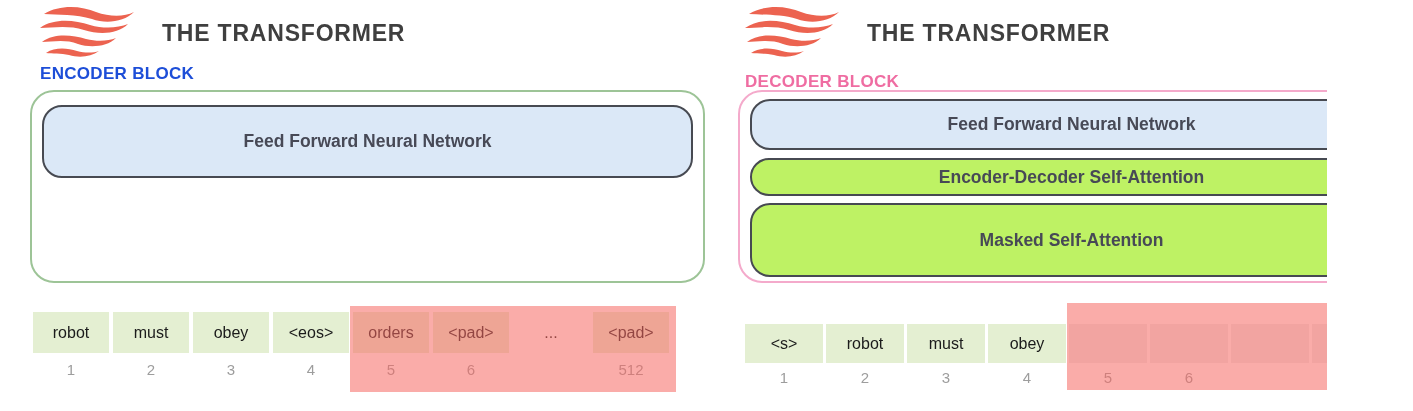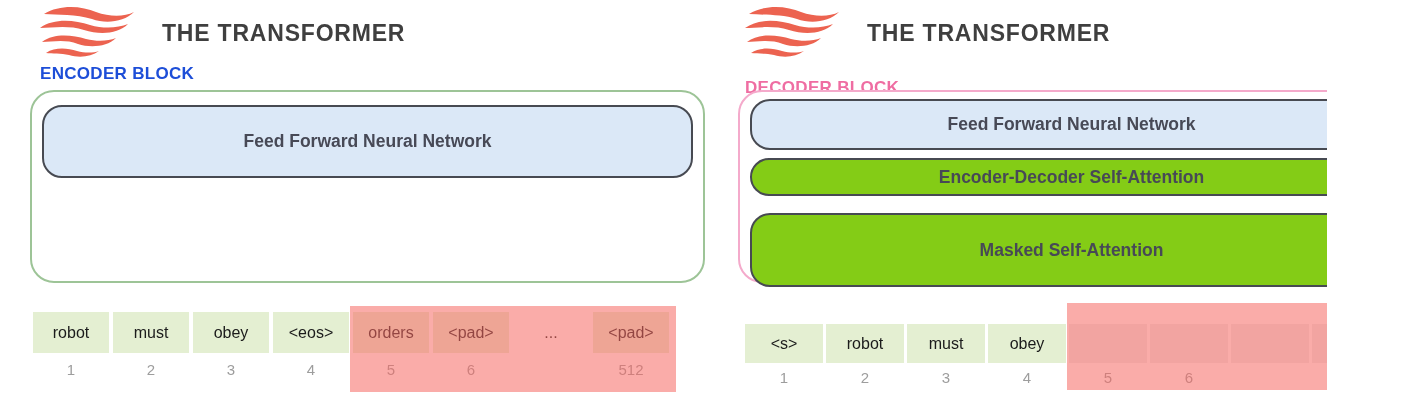--- a/index.html
+++ b/index.html
@@ -19,21 +19,21 @@
   
   .block-container { position:absolute; width:675px; height:193px; border-radius:24px; background:#fff; }
   .block-container.encoder { left:30px; top:90px; border:2px solid #9dc497; }
   .block-container.decoder { left:738px; top:90px; width:667px; border:2px solid #f4aacb; }
 
   
   .layer-box { position:absolute; left:10px; border:2.5px solid #474a52; border-radius:20px;
                display:flex; align-items:center; justify-content:center;
                font-size:17.5px; font-weight:700; color:#474956; }
   .layer-box.blue   { background:#dbe8f7; }
-  .layer-box.orange { background:#84cc16; }
+  .layer-box.orange { background:#bef264; }
   .encoder .layer-box { width:651px; }
   .decoder .layer-box { width:643px; }
 
   
   .token-row { position:absolute; display:flex; gap:4px; }
   .num-row   { position:absolute; display:flex; gap:4px; }
   .cell { width:76px; height:41px; background:#e4efd2; display:flex; align-items:center; justify-content:center;
           font-size:16px; color:#1b1b1b; }
   .cell.plain { background:transparent; }
   .num { width:76px; height:24px; line-height:24px; text-align:center; font-size:15px; color:#9d9d9d; }
@@ -95,26 +95,26 @@
   <svg class="flame" style="left:743px; top:6px;" viewBox="0 0 110 52" aria-hidden="true">
     <g fill="#ec6350">
       <path d="M6 8 C22 -2 44 0 58 6 C72 11 86 11 96 6 C86 16 68 18 54 13 C38 8 20 9 6 8 Z"></path>
       <path d="M2 22 C16 12 36 14 52 19 C66 23 80 22 90 18 C80 28 62 29 46 24 C30 19 14 22 2 22 Z"></path>
       <path d="M4 36 C16 27 34 29 48 33 C60 36 70 35 78 32 C69 41 52 42 40 38 C27 33 14 36 4 36 Z"></path>
       <path d="M8 47 C17 41 29 42 39 45 C47 47 55 47 61 45 C53 51 41 52 31 49 C23 47 14 48 8 47 Z"></path>
     </g>
   </svg>
   <span class="brand-title" style="left:867px; top:20px;">THE TRANSFORMER</span>
 
-  <span class="block-label pink" style="left:745px; top:78px;">DECODER BLOCK</span>
+  <span class="block-label pink" style="left:745px; top:72px;">DECODER BLOCK</span>
 
   <div class="block-container decoder">
     <div class="layer-box blue" style="top:7px; height:51px;">Feed Forward Neural Network</div>
     <div class="layer-box orange" style="top:66px; height:38px;">Encoder-Decoder Self-Attention</div>
-    <div class="layer-box orange" style="top:121px; height:74px;">Masked Self-Attention</div>
+    <div class="layer-box orange" style="top:111px; height:74px;">Masked Self-Attention</div>
   </div>
 
   <span class="input-label" style="left:746px; top:302px;margin-top:42px;">Input</span>
   <div class="token-row right" style="left:745px; top:324px;">
     <div class="cell">&lt;s&gt;</div>
     <div class="cell">robot</div>
     <div class="cell">must</div>
     <div class="cell">obey</div>
     <div class="cell hidden-cell"></div>
     <div class="cell hidden-cell"></div>

